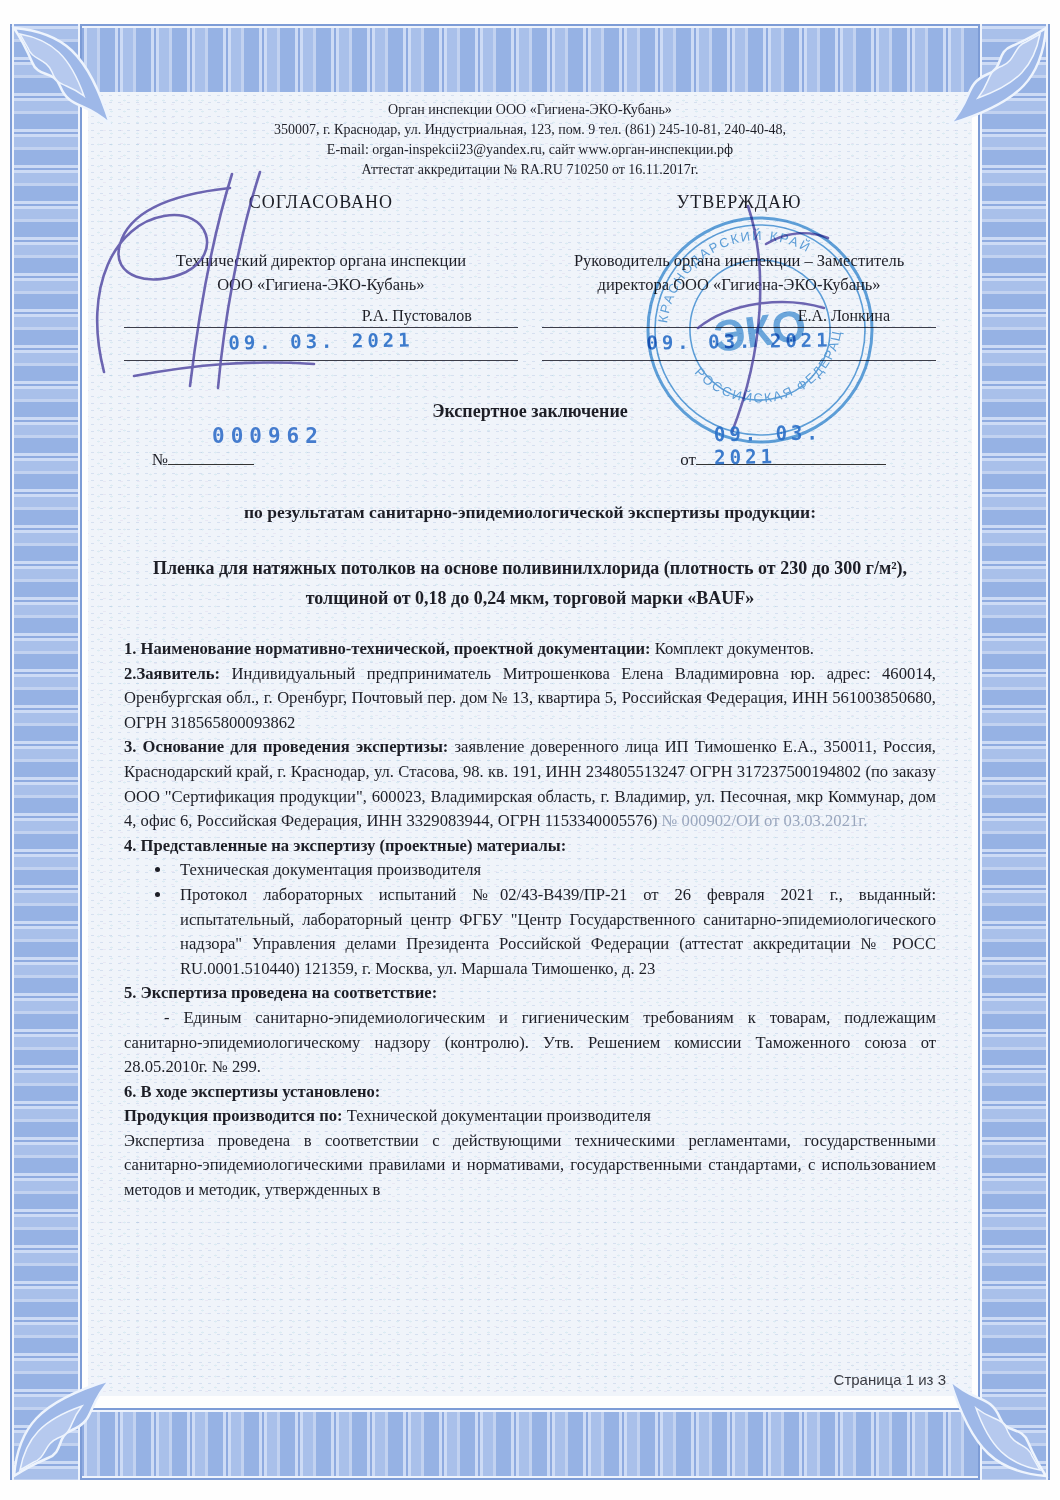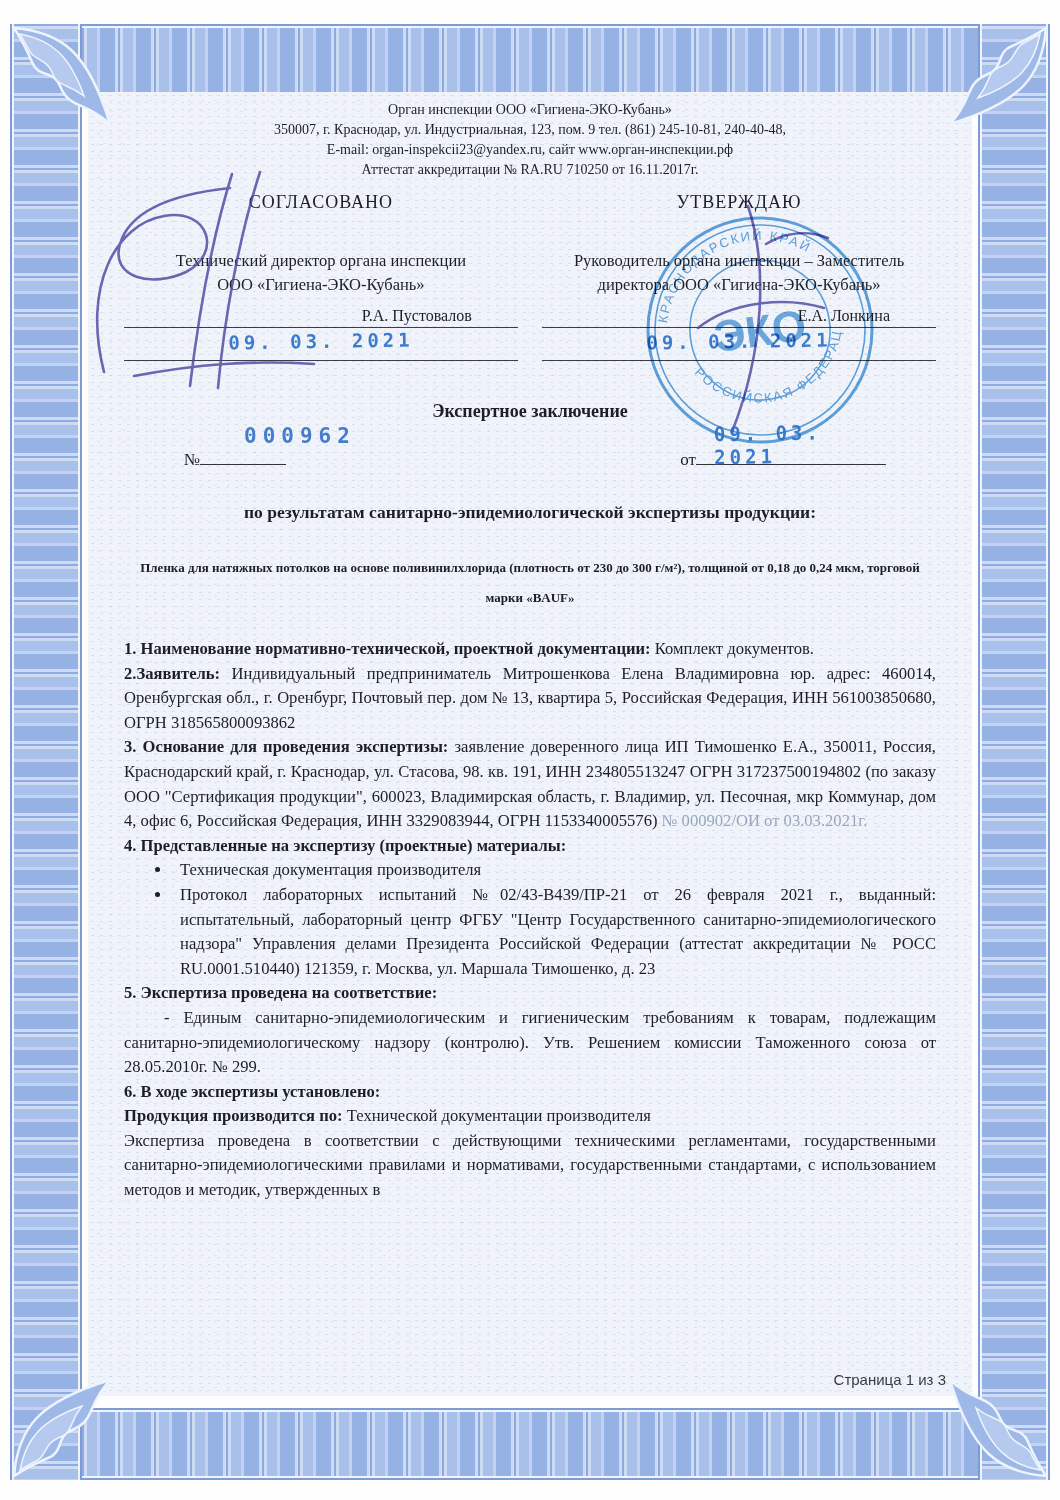--- a/index.html
+++ b/index.html
@@ -47,30 +47,30 @@
   .appr-heading{text-align:center;font-size:18px;letter-spacing:1px;margin-bottom:36px;}
   .appr-role{text-align:center;font-size:16.5px;line-height:24px;}
   .name-row{border-bottom:1.5px solid #3c3d49;text-align:right;padding:10px 46px 2px 0;font-size:16px;}
   .date-row{border-bottom:1.5px solid #3c3d49;height:32px;position:relative;}
   .date-stamp{font-family:"DejaVu Sans Mono",monospace;font-weight:bold;color:#2a6fc8;
     font-size:19px;letter-spacing:4px;opacity:.9;transform:rotate(-1deg) scaleY(1.05);display:inline-block;}
   .date-row .date-stamp{position:absolute;left:50%;transform:translateX(-50%) rotate(-1deg);top:2px;}
 
   
   .doc-title{text-align:center;font-weight:bold;font-size:18px;margin-top:40px;}
-  .num-row{display:flex;justify-content:space-between;margin:4px 50px 0 60px;font-size:17px;}
+  .num-row{display:flex;justify-content:space-between;margin:4px 50px 0 28px;font-size:17px;}
   .num-left{position:relative;padding-top:24px;}
   .num-left .u{display:inline-block;width:86px;border-bottom:1.5px solid #333;}
   .num-stamp{position:absolute;top:-2px;left:60px;font-family:"DejaVu Sans Mono",monospace;
     font-weight:bold;font-size:21px;letter-spacing:6px;color:#2e6cc8;opacity:.88;}
   .num-right{position:relative;padding-top:24px;}
   .num-right .u{display:inline-block;width:190px;border-bottom:1.5px solid #333;}
   .mid-date{position:absolute;top:-4px;left:34px;}
   .subtitle{text-align:center;font-weight:bold;font-size:17.5px;margin-top:32px;}
-  .product{text-align:center;font-weight:bold;font-size:13px;line-height:30px;margin:30px 8px 0 8px;}
+  .product{text-align:center;font-weight:bold;font-size:18px;line-height:30px;margin:30px 8px 0 8px;}
 
   
   .body-text{margin-top:24px;font-size:16.6px;line-height:24.6px;text-align:justify;}
   .body-text p{margin:0;}
   .body-text b{font-weight:bold;}
   .faded{color:#99a6bd;}
   ul.mats{margin:0 0 0 30px;padding:0 0 0 18px;}
   ul.mats li{margin:0;padding-left:8px;}
   .indent{text-indent:40px;}
 

